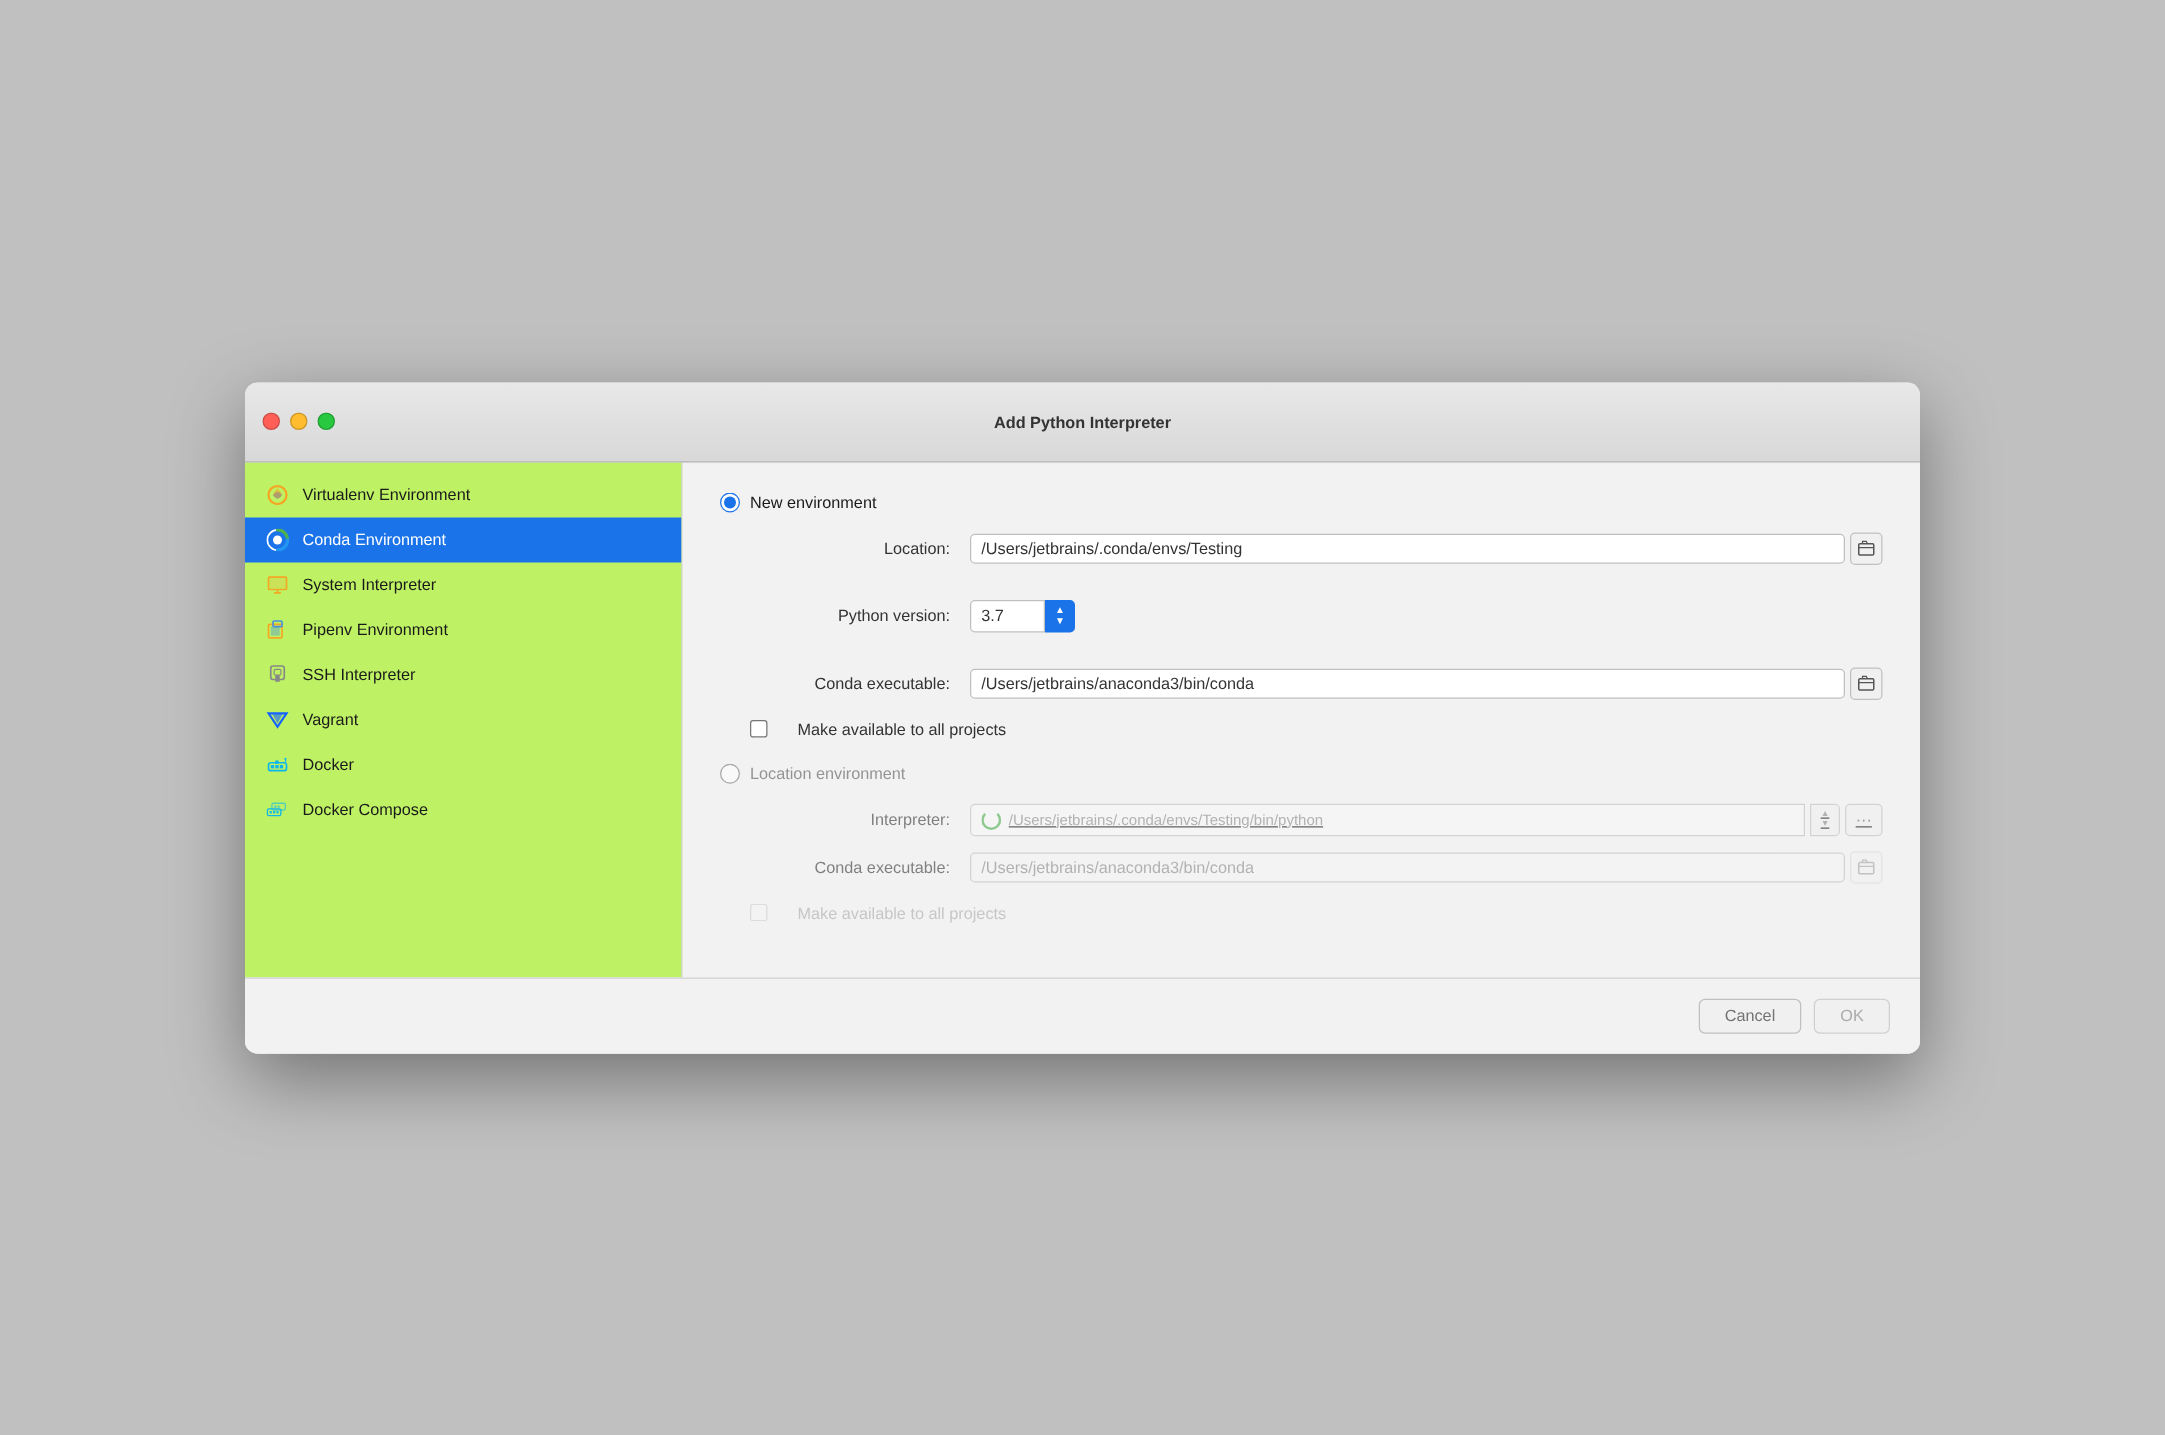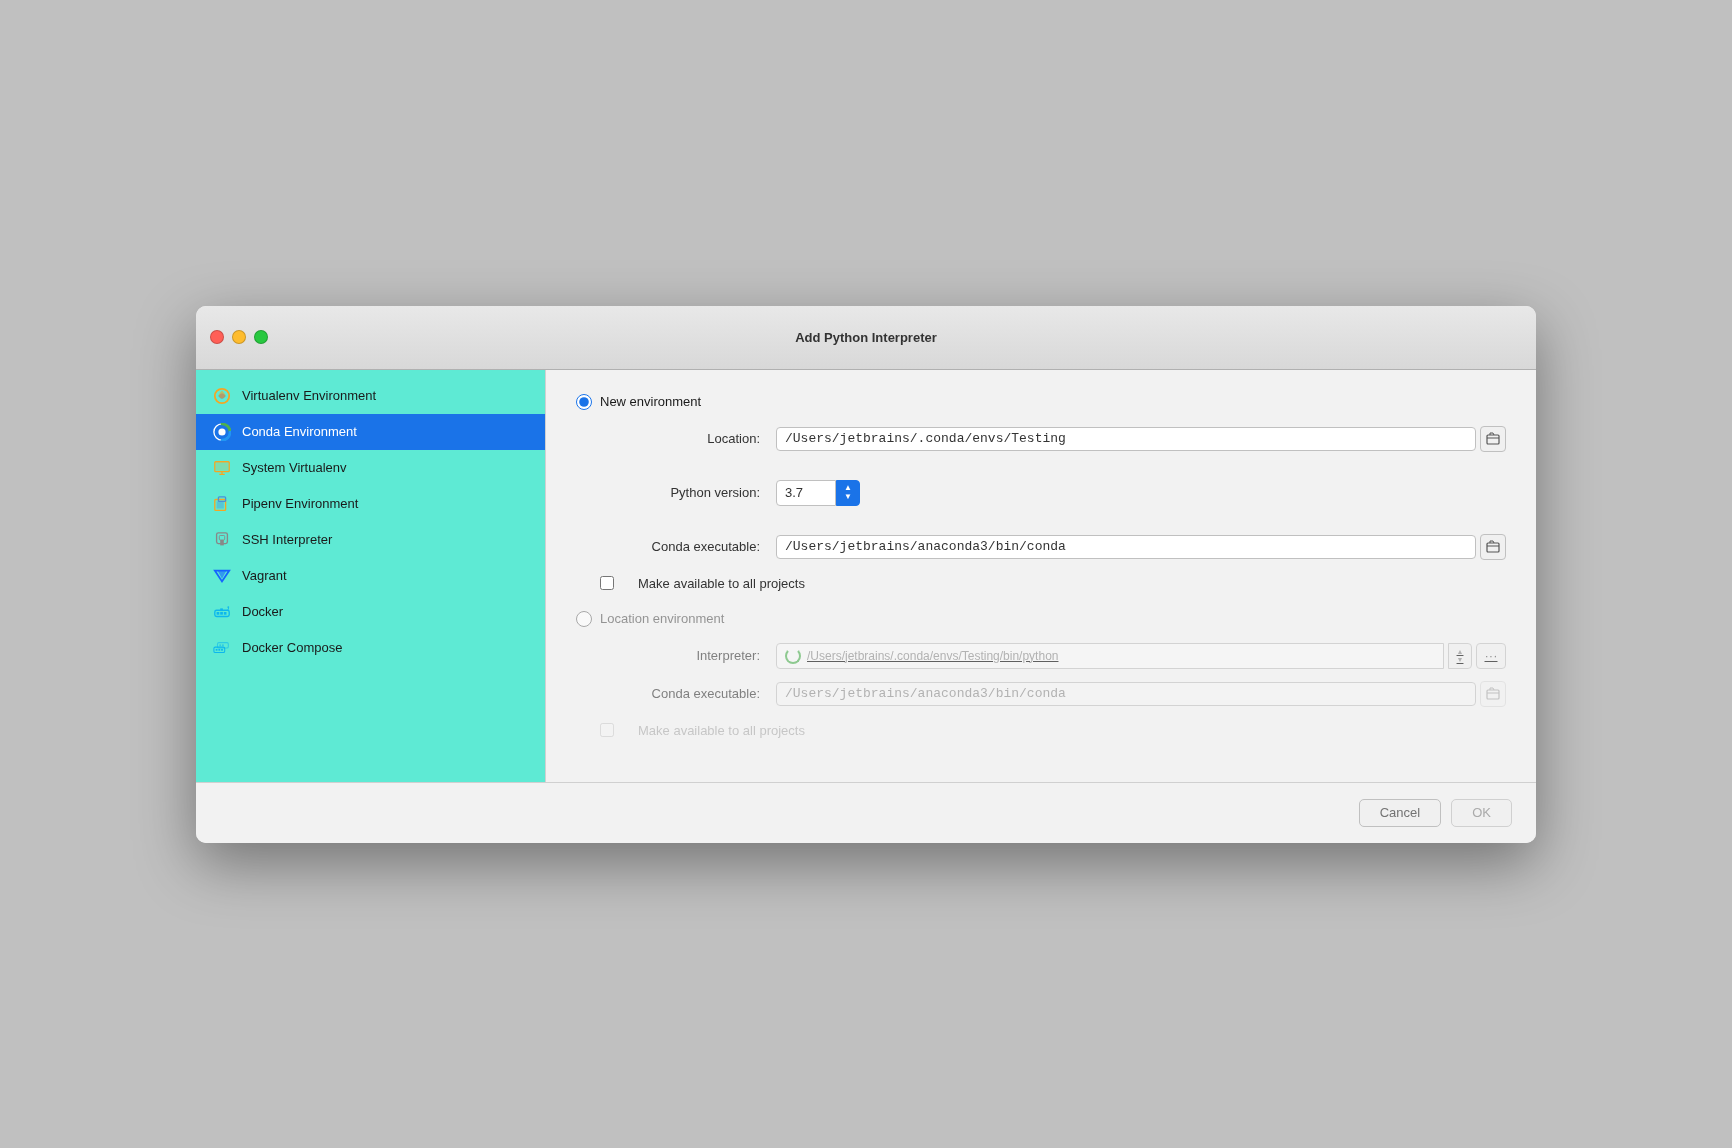--- a/index.html
+++ b/index.html
@@ -61,21 +61,21 @@
     }
 
     .dialog-body {
       display: flex;
       flex: 1;
     }
 
     
     .sidebar {
       width: 350px;
-      background: #5eead4;
+      background: #bef264;
       border-right: 1px solid #d0d0d0;
       padding: 8px 0;
     }
 
     .sidebar-item {
       display: flex;
       align-items: center;
       padding: 8px 16px;
       cursor: pointer;
       gap: 10px;
@@ -159,21 +159,20 @@
 
     .text-input {
       flex: 1;
       height: 24px;
       border: 1px solid #c0c0c0;
       border-radius: 4px;
       padding: 0 8px;
       font-size: 13px;
       background: #fff;
       color: #333;
-      font-family: Liberation Mono, monospace;
     }
 
     .text-input:disabled {
       background: #f5f5f5;
       color: #888;
     }
 
     .browse-btn {
       width: 26px;
       height: 26px;
@@ -398,21 +397,21 @@
 
       <div class="sidebar-item">
         <span class="icon">
           <svg class="svg-icon" viewBox="0 0 20 20">
             <rect x="2" y="3" width="16" height="11" rx="1" fill="none" stroke="#f5a623" stroke-width="1.5"></rect>
             <rect x="3" y="4" width="14" height="9" fill="#f5a623" opacity="0.2"></rect>
             <line x1="7" y1="17" x2="13" y2="17" stroke="#f5a623" stroke-width="1.5"></line>
             <line x1="10" y1="14" x2="10" y2="17" stroke="#f5a623" stroke-width="1.5"></line>
           </svg>
         </span>
-        <span>System Virtualenv</span>
+        <span>System Interpreter</span>
       </div>
 
       <div class="sidebar-item">
         <span class="icon">
           <svg class="svg-icon" viewBox="0 0 20 20">
             <rect x="2" y="5" width="12" height="12" rx="1" fill="none" stroke="#f5a623" stroke-width="1.5"></rect>
             <rect x="4" y="7" width="8" height="8" fill="#4a90d9" opacity="0.4"></rect>
             <rect x="6" y="2" width="8" height="5" rx="1" fill="none" stroke="#4a90d9" stroke-width="1.5"></rect>
           </svg>
         </span>

